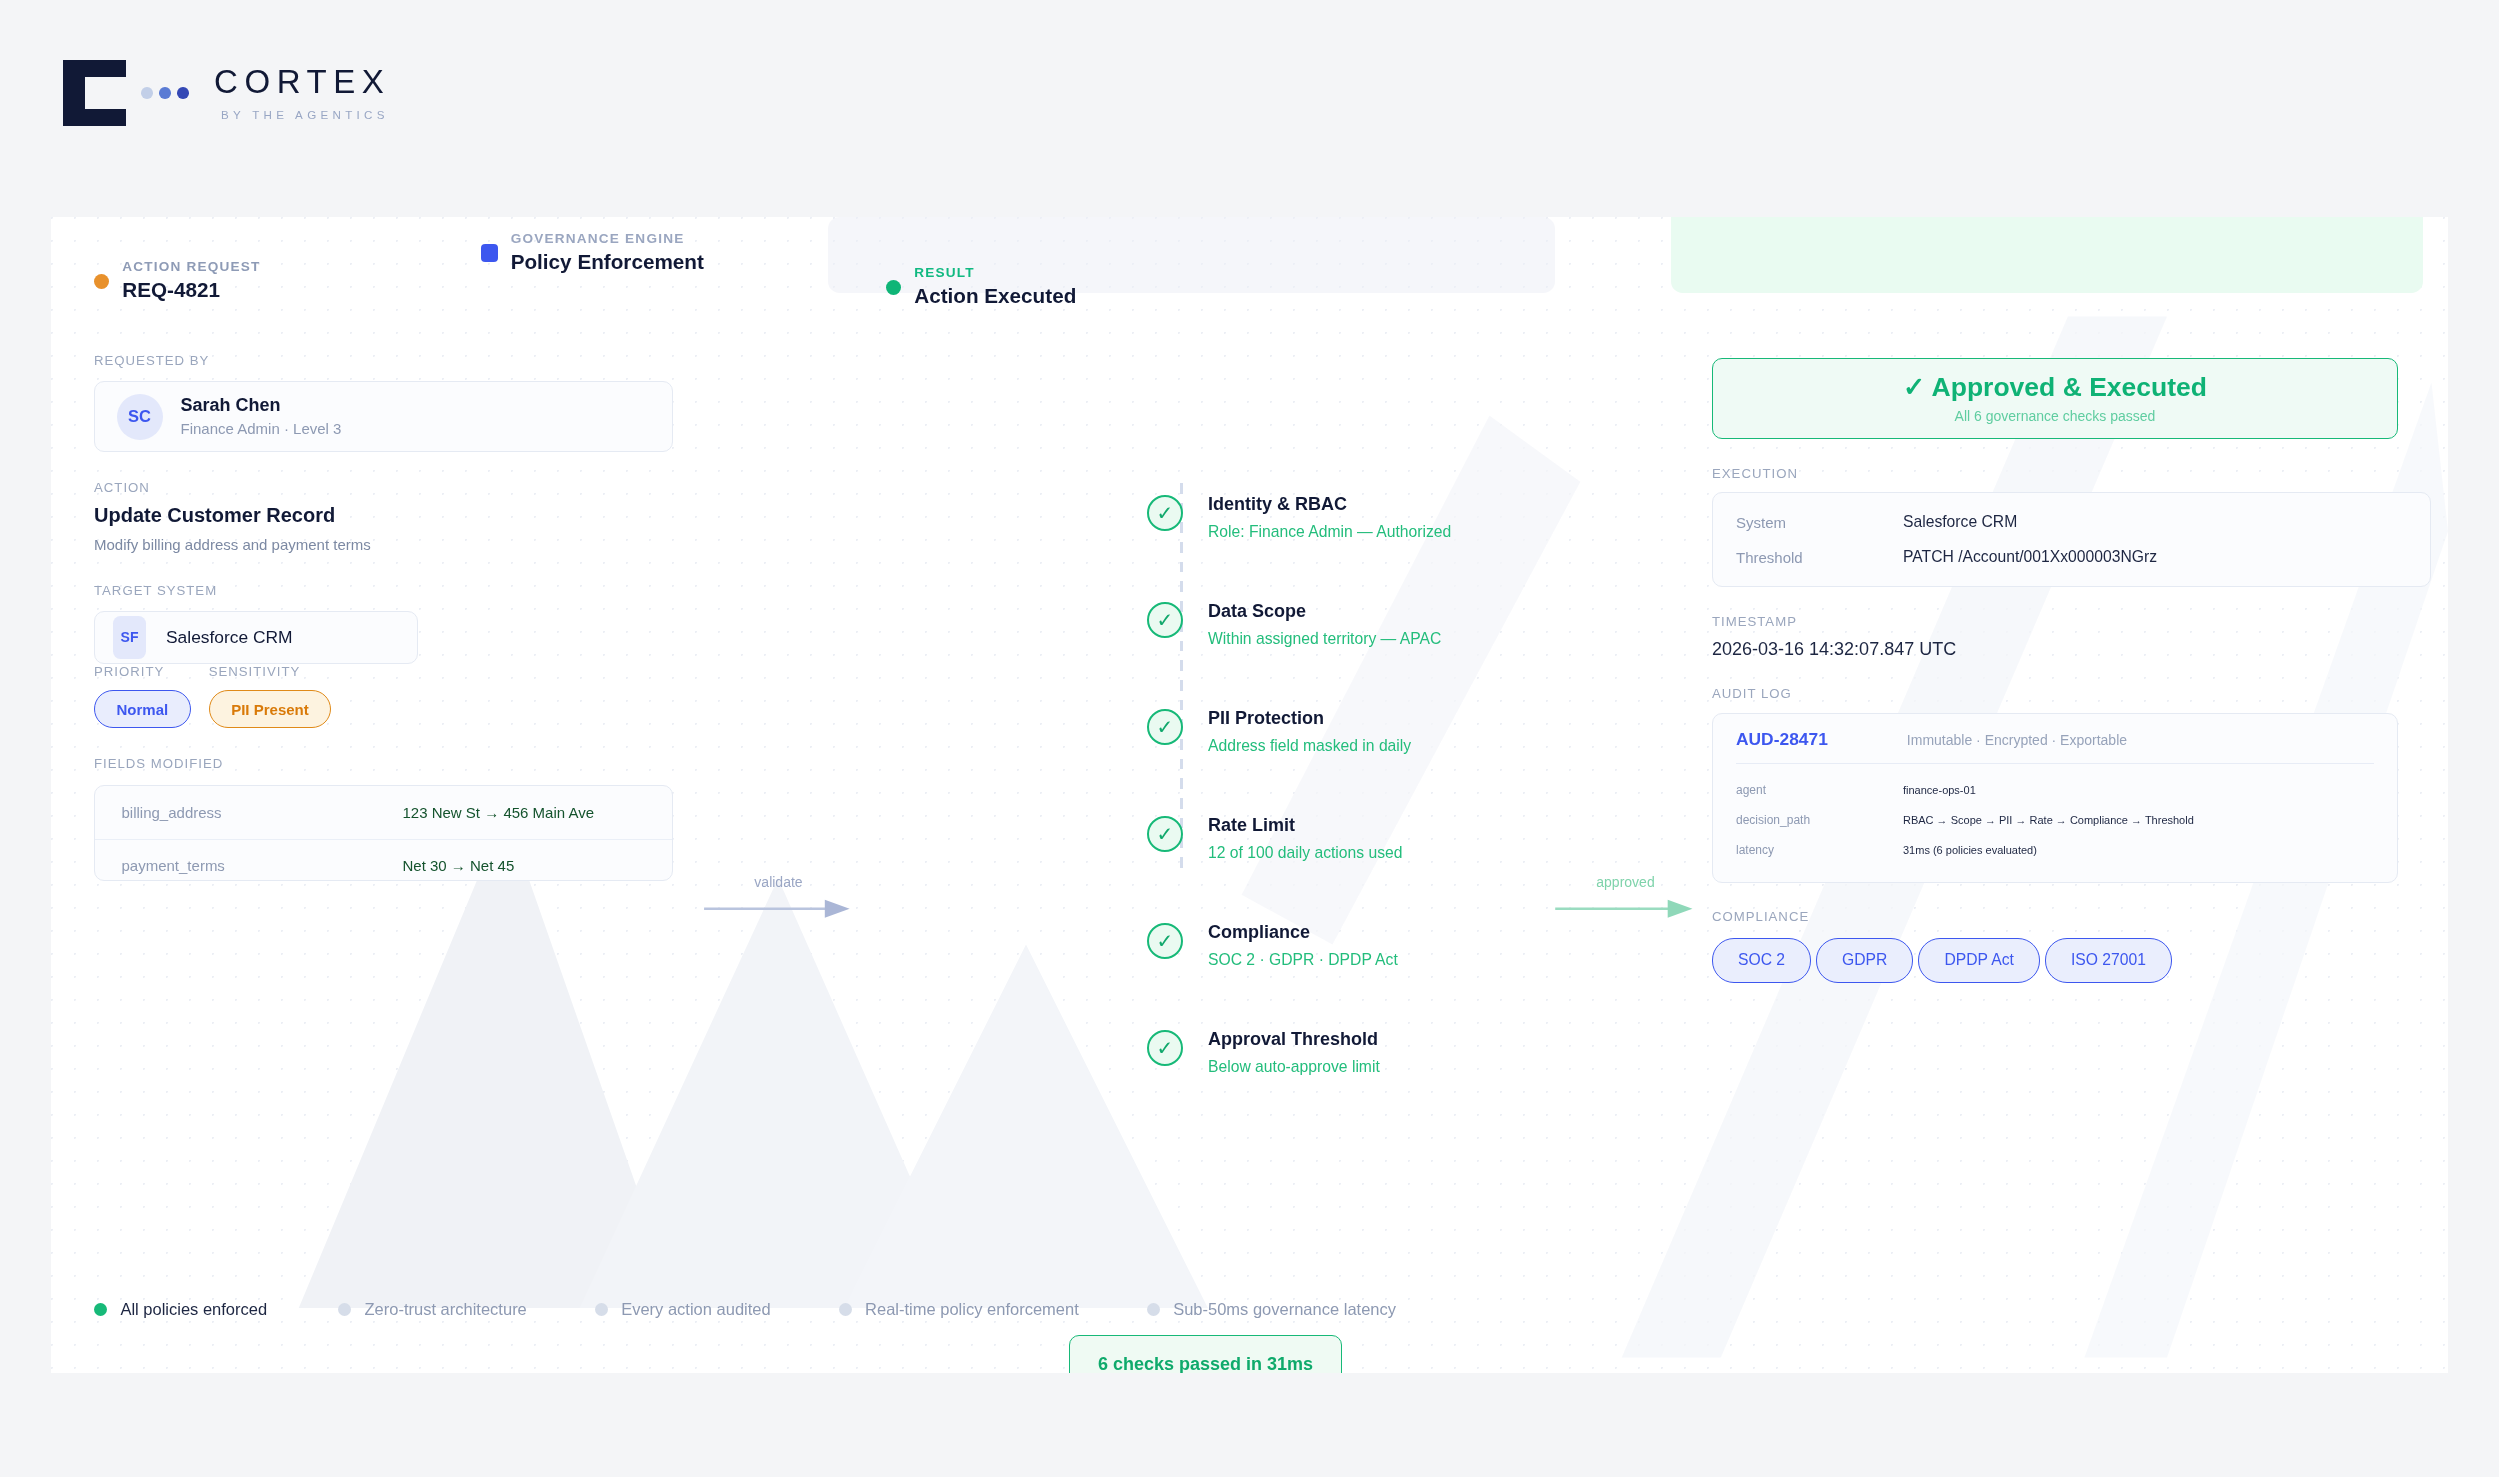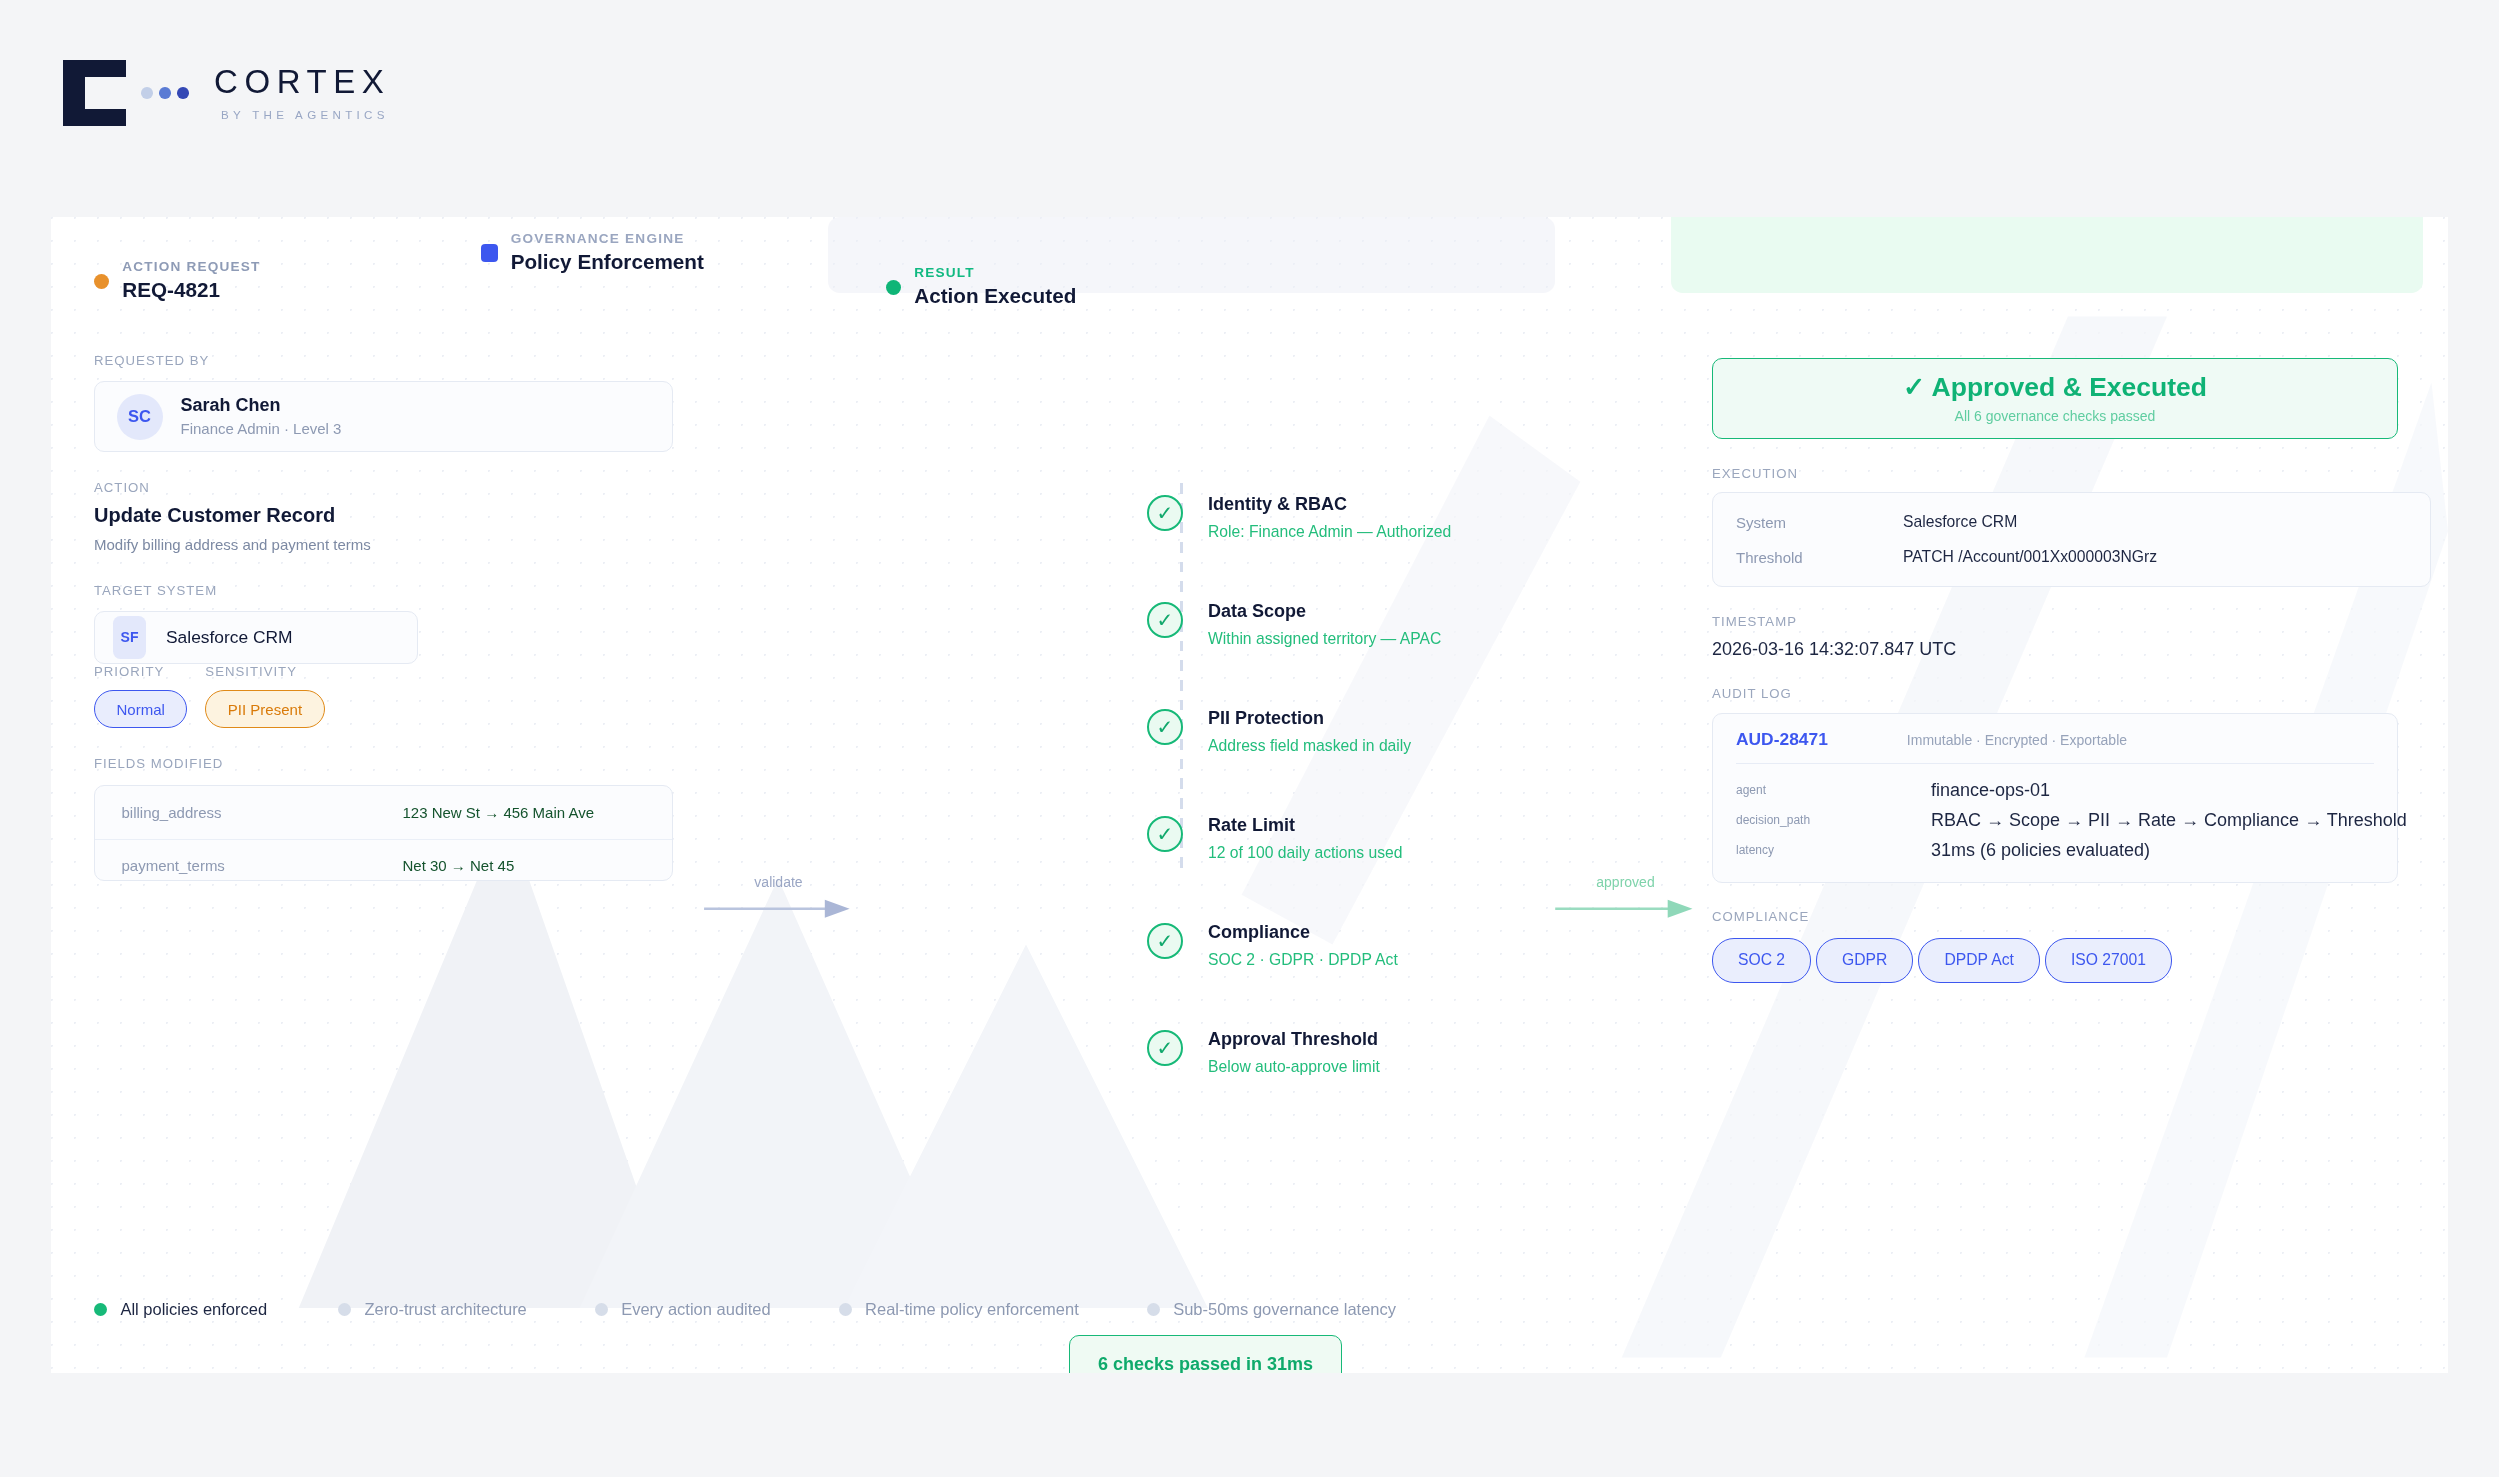--- a/index.html
+++ b/index.html
@@ -103,20 +103,21 @@
     color: #3d57ef; font-weight: 700; font-size: 14px; flex: none;
   }
   .target .tname { margin-left: 20px; font-size: 17.4px; color: #111936; }
 
   .pill-row { display: flex; gap: 18px; margin-top: 0; }
   .pill-col .sec-label { display: block; }
   .pill {
     display: inline-flex; align-items: center; justify-content: center;
     height: 38px; padding: 0 21.5px; border-radius: 19px; font-size: 15px; margin-top: 11.6px;
     white-space: nowrap;
+    font-weight: bold;
   }
   .pill.normal { background: #e9edfd; border: 1.2px solid #3d57ef; color: #3d57ef; }
   .pill.pii { background: #fdf3e0; border: 1.2px solid #e08a18; color: #d97a09; }
 
   .fields { margin-top: 13.2px; width: 579px; height: 96px; overflow: hidden; }
   .frow { display: flex; align-items: center; height: 53px; padding: 0 26.5px; }
   .frow + .frow { border-top: 0.8px solid #eaeff7; }
   .fkey { font-size: 15px; color: #8d99b2; flex: none; width: 281px; }
   .fval { font-size: 15px; color: #14532d; white-space: nowrap; }
 
@@ -168,21 +169,21 @@
 
   .ts-value { font-size: 18px; color: #1d2642; margin-top: 10px; }
 
   .audit-card { margin-top: 11.6px; width: 686px; padding: 15px 0 16.5px; overflow: visible; }
   .audit-head { display: flex; align-items: baseline; padding: 0 23px; }
   .audit-id { font-size: 17.4px; font-weight: 700; color: #3d57ef; }
   .audit-tags { font-size: 14px; color: #97a3ba; margin-left: 79px; }
   .audit-div { height: 0.8px; background: #e7ecf6; margin: 13.2px 23px 11.6px; }
   .arow { display: flex; align-items: center; height: 30px; padding: 0 23px; }
   .ak { font-size: 12px; color: #8d99b2; width: 167px; flex: none; }
-  .av { font-size: 18px; color: #1d2642; white-space: nowrap; margin-left: 28px; }
+  .av { font-size: 11px; color: #1d2642; white-space: nowrap; }
 
   .chips { display: flex; gap: 5px; margin-top: 13.2px; }
   .chip {
     display: inline-flex; align-items: center; justify-content: center;
     height: 45px; padding: 0 25px; border-radius: 22px;
     background: #eaeefd; border: 1.2px solid #3d57ef; color: #3d57ef; font-size: 15.7px;
     white-space: nowrap;
   }
 
   

